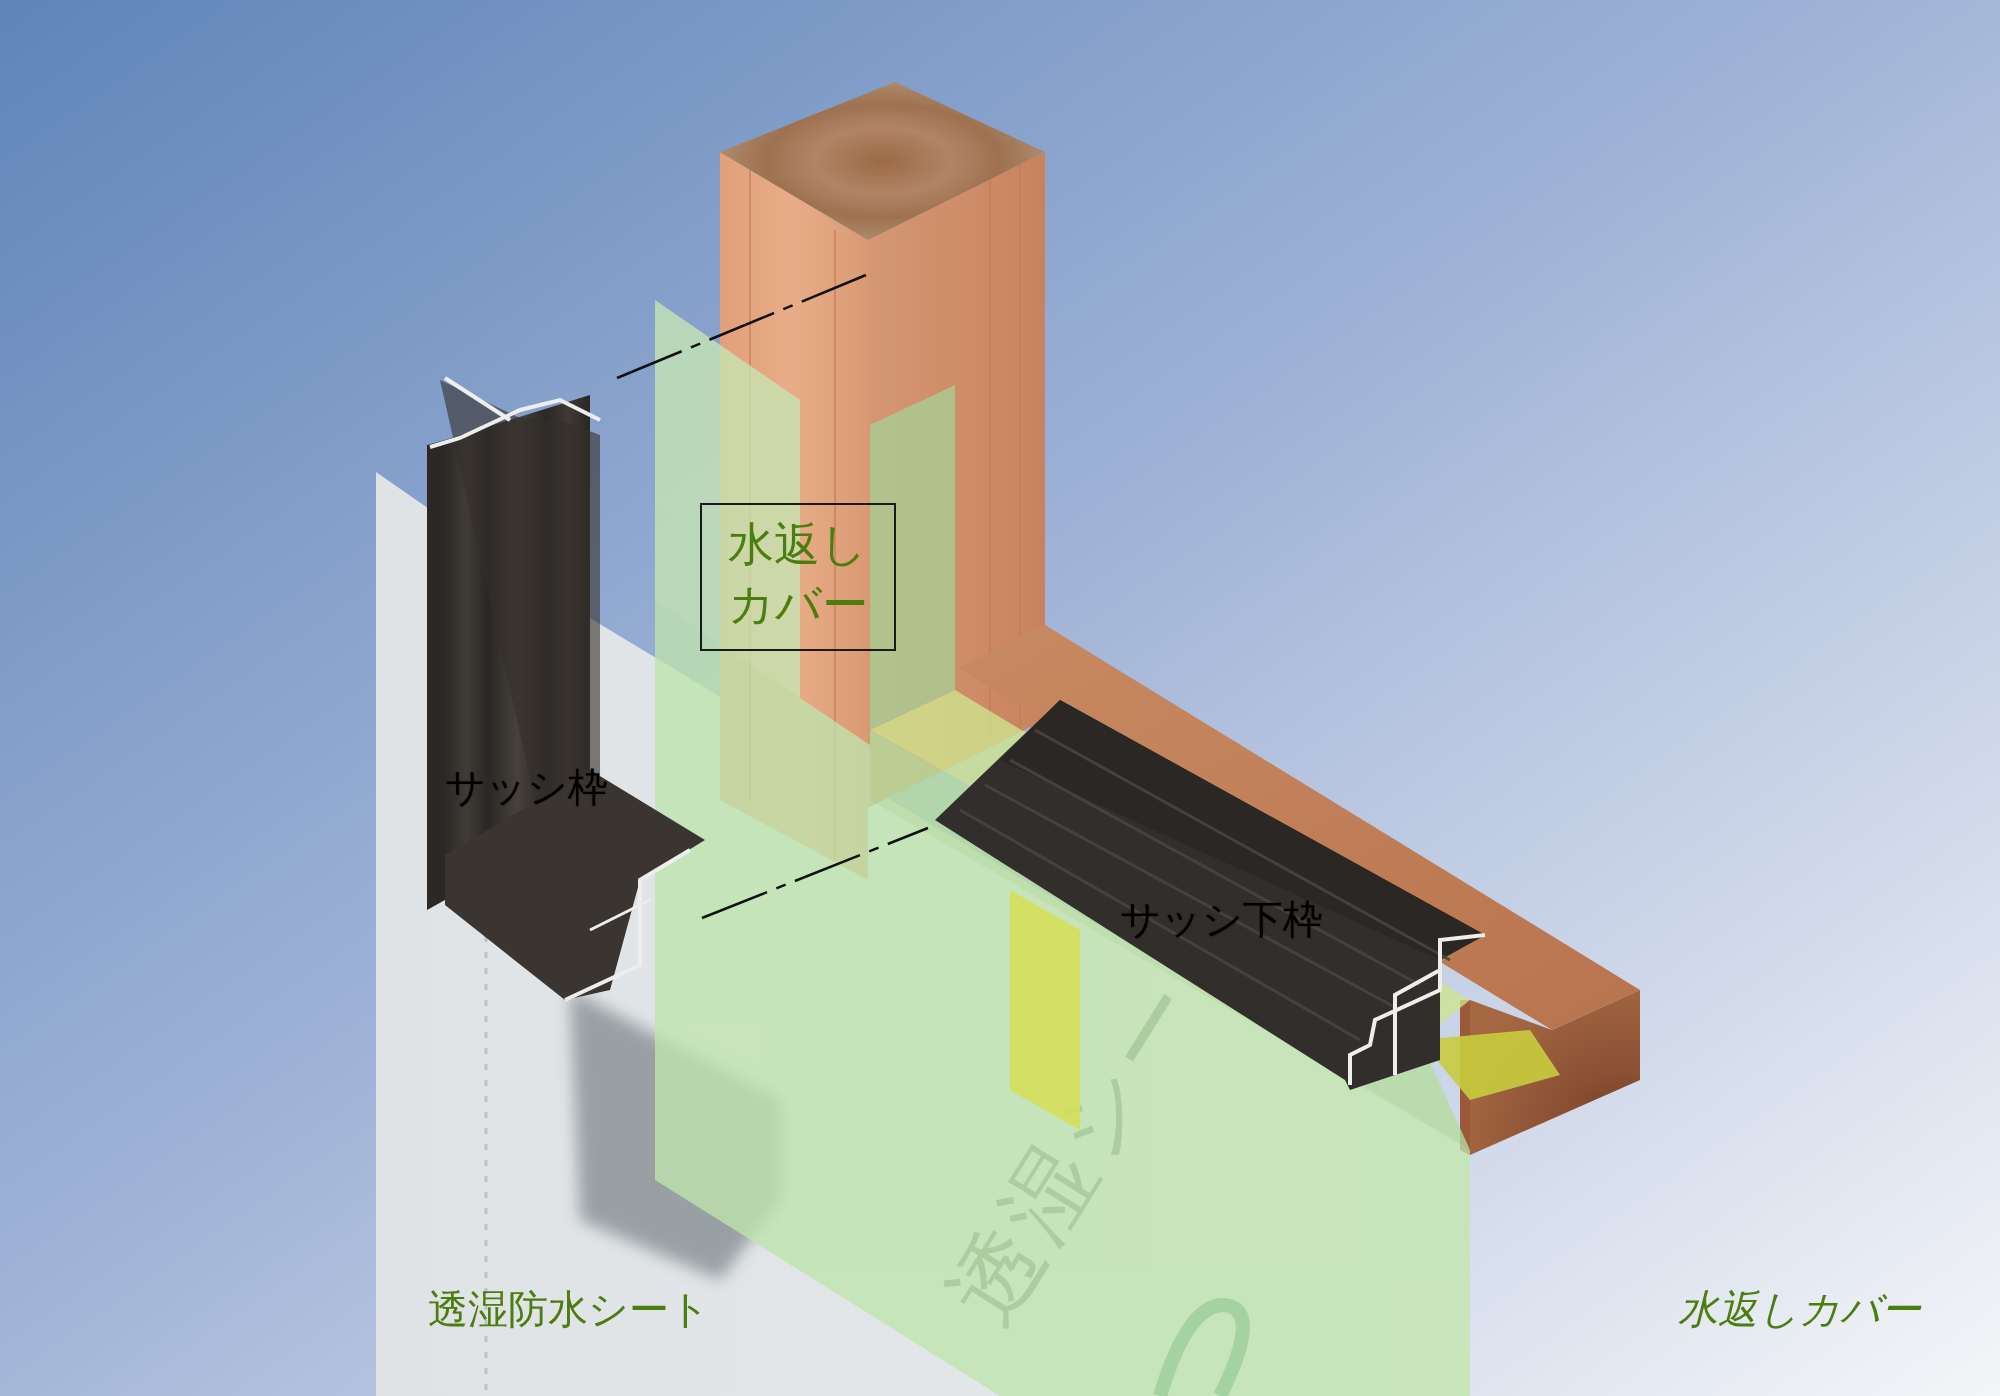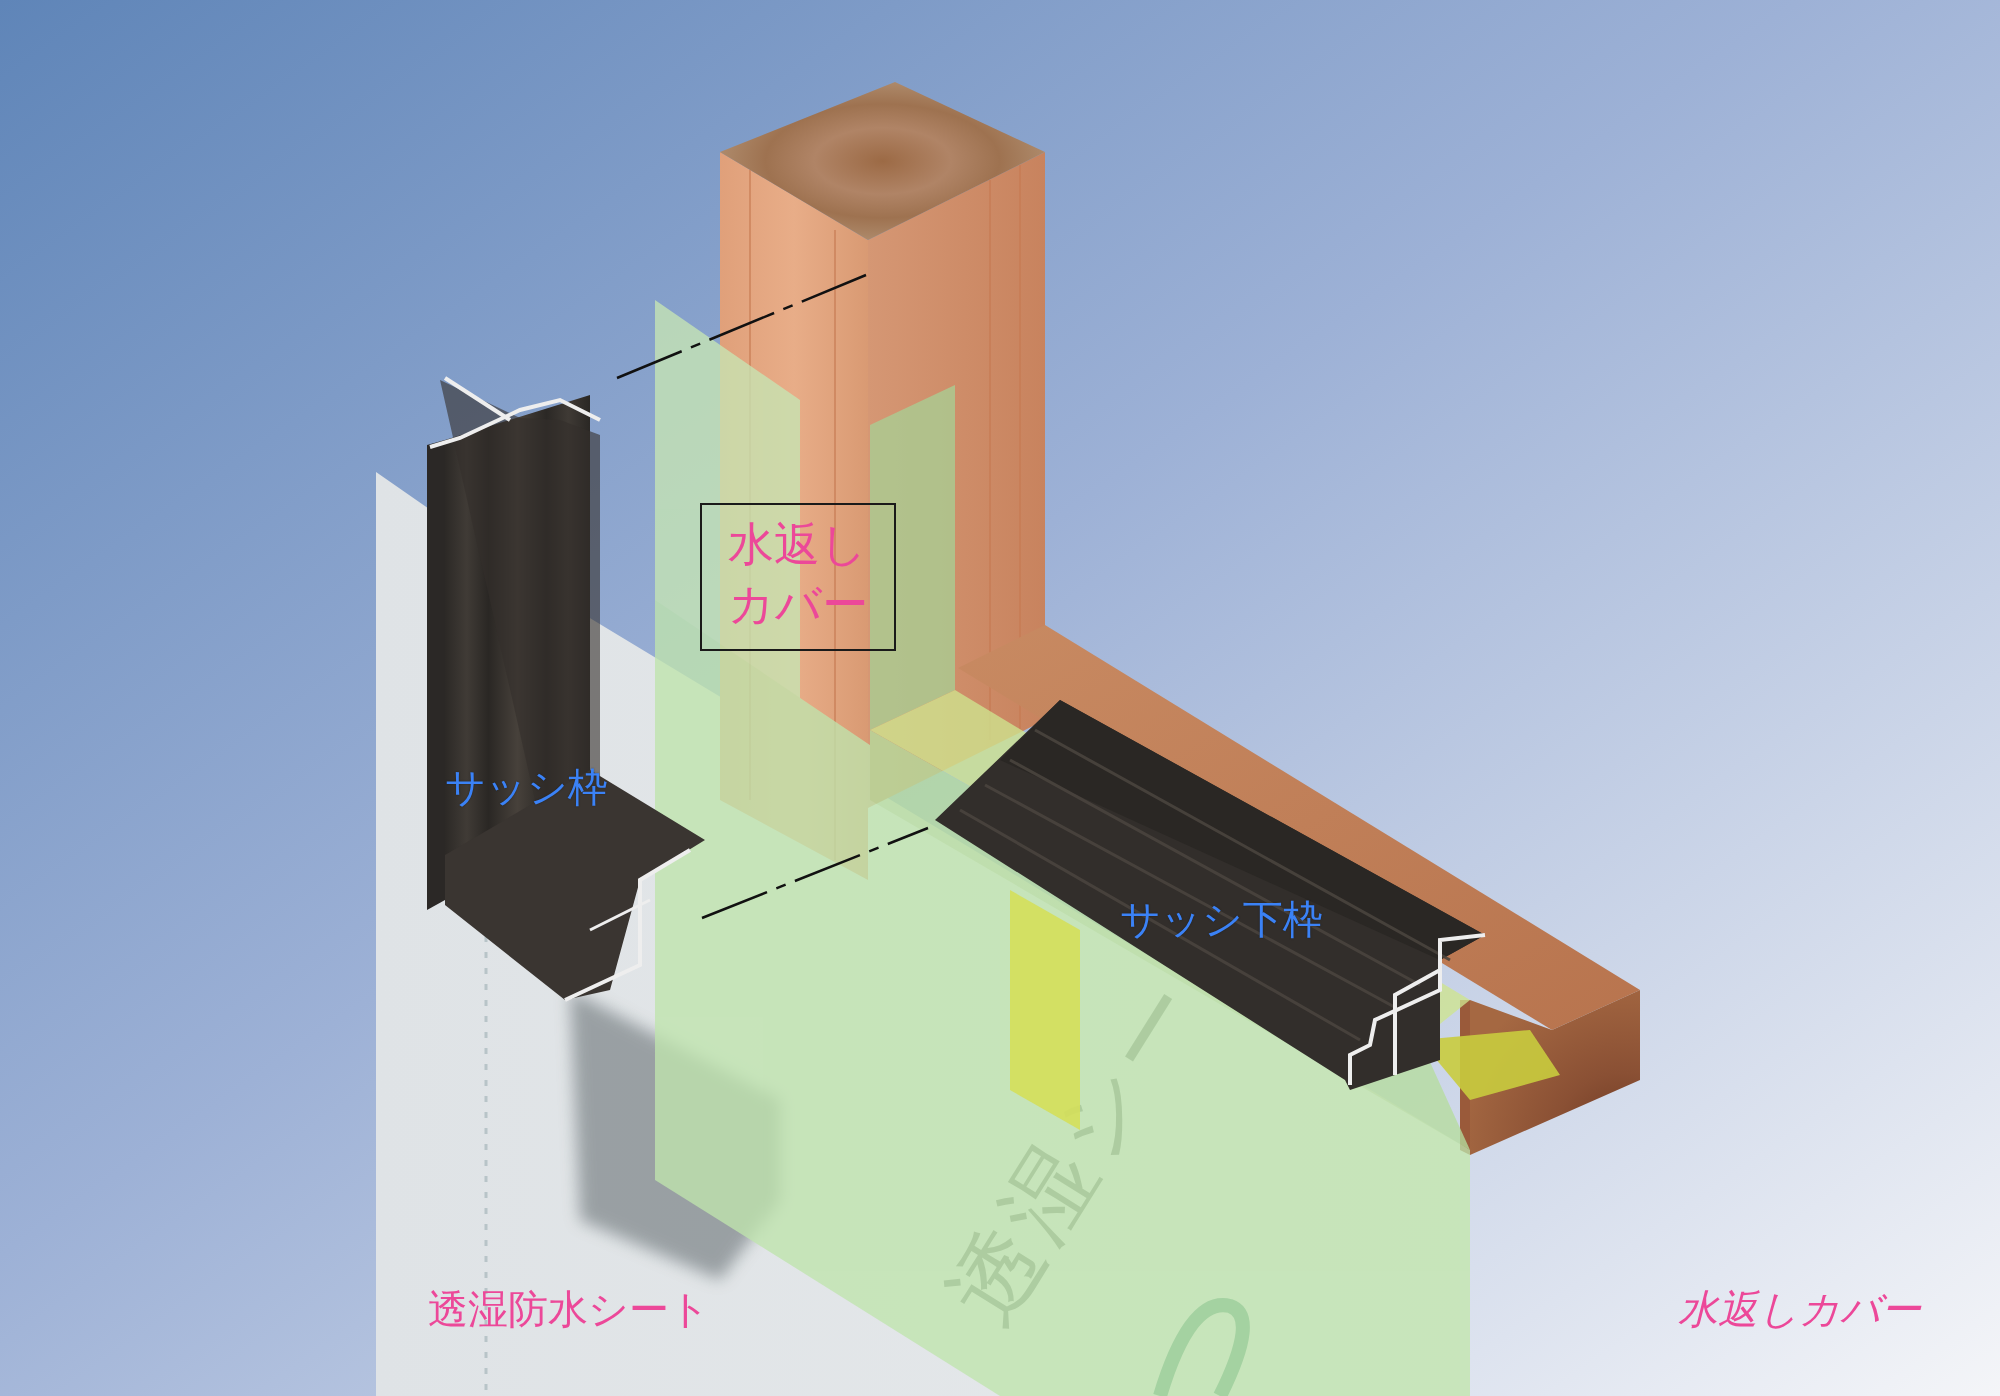--- a/index.html
+++ b/index.html
@@ -1,21 +1,21 @@
 <!DOCTYPE html>
 <html><head>
 <meta charset="utf-8">
 <style>
   html, body { margin: 0; padding: 0; }
   body { width: 2000px; height: 1396px; overflow: hidden; position: relative;
          font-family: "DejaVu Serif", "Liberation Serif", serif; }
   #canvas { position: absolute; left: 0; top: 0; width: 2000px; height: 1396px; }
-  .label { position: absolute; color: #ec4899; font-family: "DejaVu Serif", "Liberation Serif", serif;
+  .label { position: absolute; color: #4d7c0f; font-family: "DejaVu Serif", "Liberation Serif", serif;
            font-size: 40px; line-height: 1.25; white-space: nowrap; }
-  .label.white { color: #3b82f6; text-shadow: 0 0 2px rgba(0,0,0,0.35); }
+  .label.white { color: #000000; text-shadow: 0 0 2px rgba(0,0,0,0.35); }
   .boxed { border: 2px solid #1a1a1a; padding: 10px 26px 14px 26px; font-size: 46px; line-height: 1.3; }
   .stack { display: block; }
 </style>
 </head>
 <body>
 
 <svg id="canvas" viewBox="0 0 2000 1396" xmlns="http://www.w3.org/2000/svg">
   <defs>
     <linearGradient id="bg" x1="0" y1="0" x2="1" y2="1">
       <stop offset="0" stop-color="#5f85b8"></stop>

